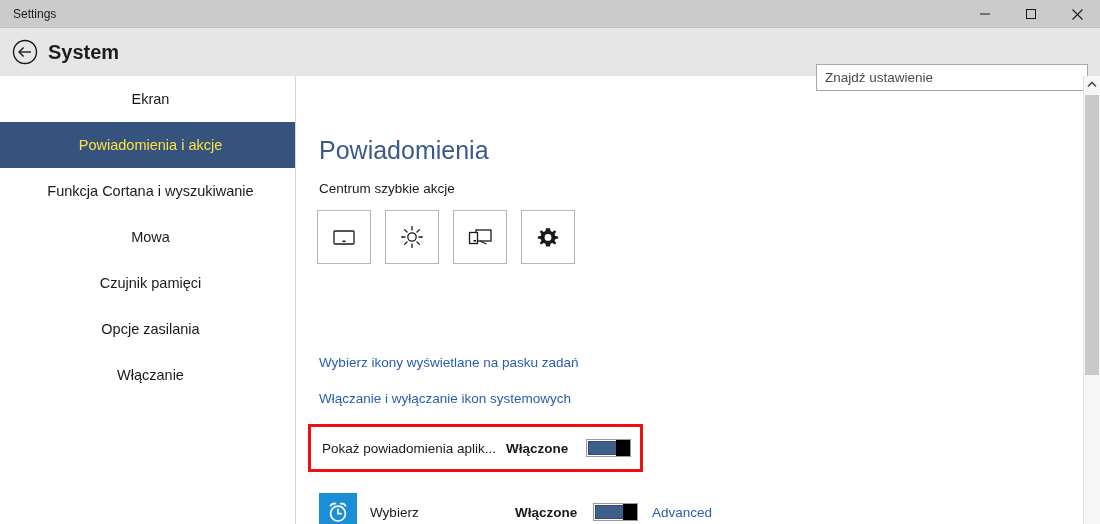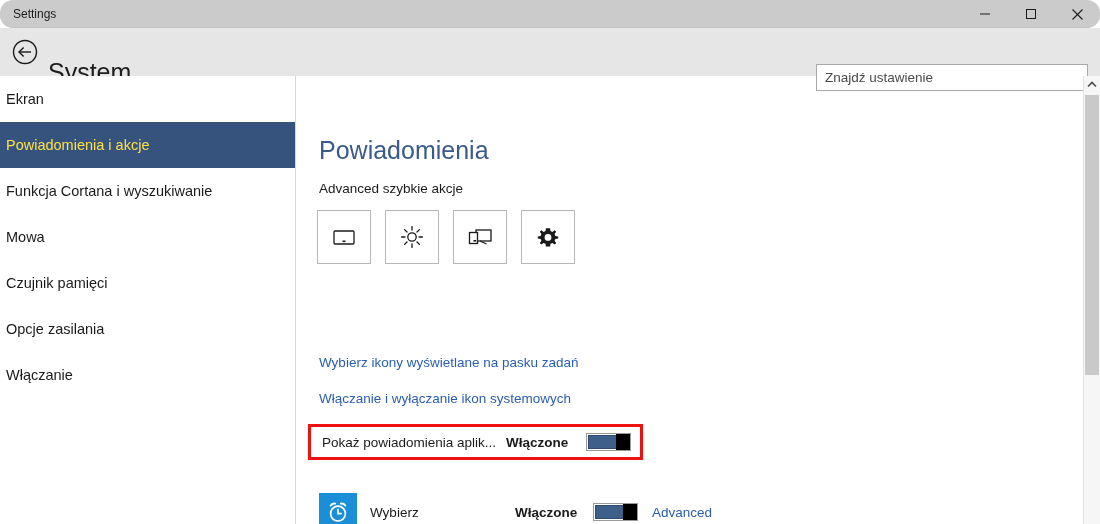--- a/index.html
+++ b/index.html
@@ -25,21 +25,20 @@
 
   
   #titlebar {
     position: absolute;
     left: 0; top: 0;
     width: 1100px;
     height: 28px;
     background: #cbcbcb;
     border-bottom: 1px solid #c2c2c2;
     box-sizing: border-box;
-    border-radius: 13px;
   }
   #titlebar-text {
     position: absolute;
     left: 13px;
     top: 7px;
     font-size: 12px;
     color: #1a1a1a;
     line-height: 14px;
     white-space: nowrap;
   }
@@ -75,26 +74,25 @@
     height: 32px;
     display: flex;
     align-items: center;
     justify-content: center;
     cursor: pointer;
   }
   #page-heading {
     position: absolute;
     left: 48px;
     top: 8px;
-    font-size: 25px;
-    font-weight: 400;
+    font-size: 20px;
+    font-weight: 700;
     color: #1c1c1c;
     line-height: 32px;
     white-space: nowrap;
-    margin-top: 20px;
   }
   #search-box {
     position: absolute;
     left: 816px;
     top: 36px;
     width: 272px;
     height: 27px;
     background: #ffffff;
     border: 1px solid #a8a8a8;
     box-sizing: border-box;
@@ -128,20 +126,21 @@
     position: relative;
     height: 46px;
     display: flex;
     align-items: center;
     padding-left: 6px;
     box-sizing: border-box;
     cursor: pointer;
     font-size: 14.5px;
     color: #1a1a1a;
     white-space: nowrap;
+    justify-content: center;
   }
   .sidebar-item.selected {
     background: #36537e;
     color: #fde047;
   }
 
   
   #content {
     position: absolute;
     left: 297px;
@@ -202,21 +201,21 @@
   }
   #link-taskbar-icons { top: 240px; }
   #link-system-icons  { top: 276px; }
 
   
   #master-row-highlight {
     position: absolute;
     left: 11px;
     top: 309px;
     width: 335px;
-    height: 36px;
+    height: 48px;
     border: 3px solid #ee1111;
     box-sizing: border-box;
     background: #ffffff;
   }
   #master-row {
     position: absolute;
     left: 0; top: 0;
     width: 100%;
     height: 100%;
     display: flex;
@@ -415,21 +414,21 @@
     </div>
     <div class="sidebar-item">
       <span>Włączanie</span>
     </div>
   </div>
 
   <div id="content">
 
     <div id="content-title">Powiadomienia</div>
 
-    <div id="quick-actions-label">Advanced szybkie akcje</div>
+    <div id="quick-actions-label">Centrum szybkie akcje</div>
 
     <div id="quick-actions">
       <div class="qa-tile">
         <svg width="26" height="26" viewBox="0 0 26 26">
           <rect x="3" y="7" width="20" height="13" rx="1" fill="none" stroke="#1a1a1a" stroke-width="1.3"></rect>
           <rect x="11.5" y="16.5" width="3" height="1.6" fill="#1a1a1a"></rect>
         </svg>
       </div>
       <div class="qa-tile">
         <svg width="26" height="26" viewBox="0 0 26 26">

